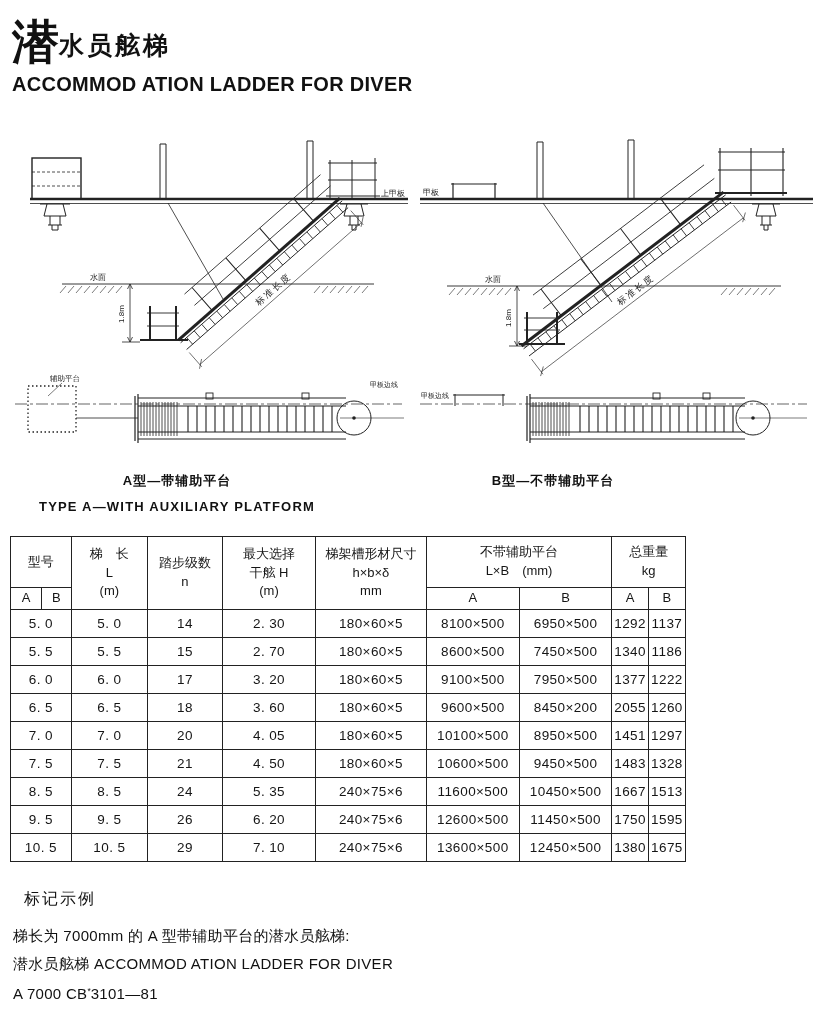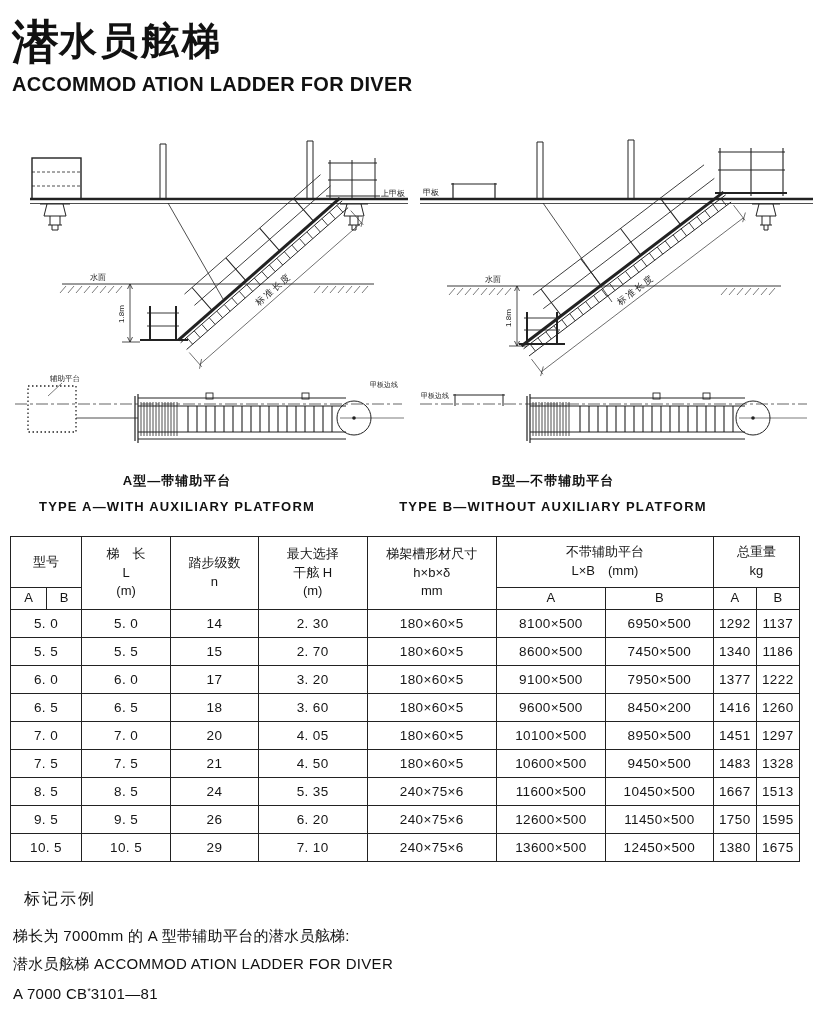--- a/index.html
+++ b/index.html
@@ -5,36 +5,36 @@
   html,body { margin:0; padding:0; background:#e8e8e8; }
   .page {
     width:830px; height:1022px; background:#ffffff; color:#111;
     font-family:"Liberation Sans","DejaVu Sans",sans-serif;
     position:relative; overflow:hidden; margin:0 auto;
   }
   
   .hdr { display:flex; justify-content:space-between; align-items:flex-start; padding:18px 40px 0 12px; }
   .title-cn { font-weight:bold; line-height:1; }
   .title-big { font-size:47px; }
-  .title-rest { font-size:38px; letter-spacing:3px; vertical-align:4px; }
+  .title-rest { font-size:25px; letter-spacing:3px; vertical-align:4px; }
   .title-en { font-size:20px; font-weight:bold; margin-top:8px; letter-spacing:0.3px; }
   .std-no { font-size:22px; font-weight:bold; margin-top:16px; letter-spacing:1.5px; white-space:nowrap; }
   .star { font-size:0.55em; vertical-align:0.6em; letter-spacing:0; }
   
   .figs { display:flex; margin-top:40px; padding-left:10px; }
   .fig { width:400px; text-align:center; }
   .fig.fig-b { width:410px; margin-left:10px; }
   .fig svg { display:block; }
   .cap-cn { font-size:13px; font-weight:600; margin-top:4px; letter-spacing:1px; position:relative; }
   .cap-en { font-size:13px; font-weight:bold; margin-top:9px; letter-spacing:1.2px; position:relative; }
   .fig-a .cap-cn, .fig-a .cap-en { left:-33px; }
   .fig-b .cap-cn, .fig-b .cap-en { left:-62px; }
   svg text { fill:#1d1d1d; stroke:none; font-family:"Liberation Sans","DejaVu Sans",sans-serif; }
   
-  .spec-table { border-collapse:collapse; margin:22px 10px 0 10px; width:790px; table-layout:fixed; }
+  .spec-table { border-collapse:collapse; margin:22px 10px 0 10px; width:676px; table-layout:fixed; }
   .spec-table th, .spec-table td {
     border:1.5px solid #222; text-align:center; vertical-align:middle;
     padding:0; font-weight:500; color:#151515;
   }
   .spec-table th { font-size:13px; line-height:1.45; }
   .hrow1 th { height:50px; }
   .hrow2 th { height:21px; }
   .spec-table td { font-size:13.5px; height:27px; letter-spacing:0.4px; }
   .hl { display:block; }
   
@@ -182,21 +182,20 @@
             <path d="M324 282 H392" stroke-width="0.6"></path>
           </g>
         </g>
         <text x="8" y="59" font-size="8">甲板</text>
         <text x="70" y="146" font-size="8">水面</text>
         <text transform="translate(96,182) rotate(-90)" text-anchor="middle" font-size="8">1.8m</text>
         <text x="6" y="262" font-size="7">甲板边线</text>
       </svg>
       <figcaption>
         <div class="cap-cn">B型—不带辅助平台</div>
-        <div class="cap-en">TYPE B—WITHOUT AUXILIARY PLATFORM</div>
       </figcaption>
     </figure>
   </div>
 
   <table class="spec-table">
     <colgroup>
       <col style="width:4.6%">
         <col style="width:4.4%">
       <col style="width:11.3%">
         <col style="width:11.1%">
@@ -282,21 +281,21 @@
           <td>1222</td>
         </tr>
         <tr>
           <td colspan="2">6. 5</td>
           <td>6. 5</td>
           <td>18</td>
           <td>3. 60</td>
           <td>180×60×5</td>
           <td>9600×500</td>
           <td>8450×200</td>
-          <td>1416</td>
+          <td>2055</td>
           <td>1260</td>
         </tr>
         <tr>
           <td colspan="2">7. 0</td>
           <td>7. 0</td>
           <td>20</td>
           <td>4. 05</td>
           <td>180×60×5</td>
           <td>10100×500</td>
           <td>8950×500</td>

